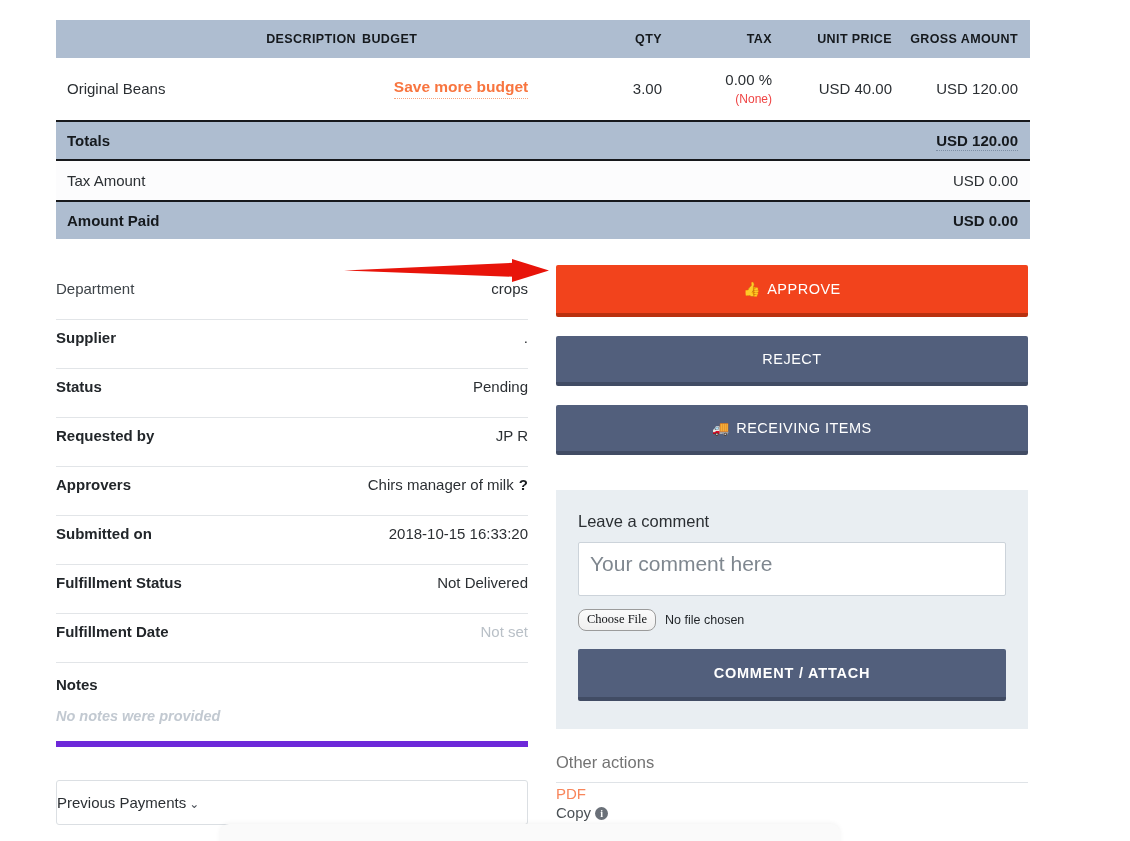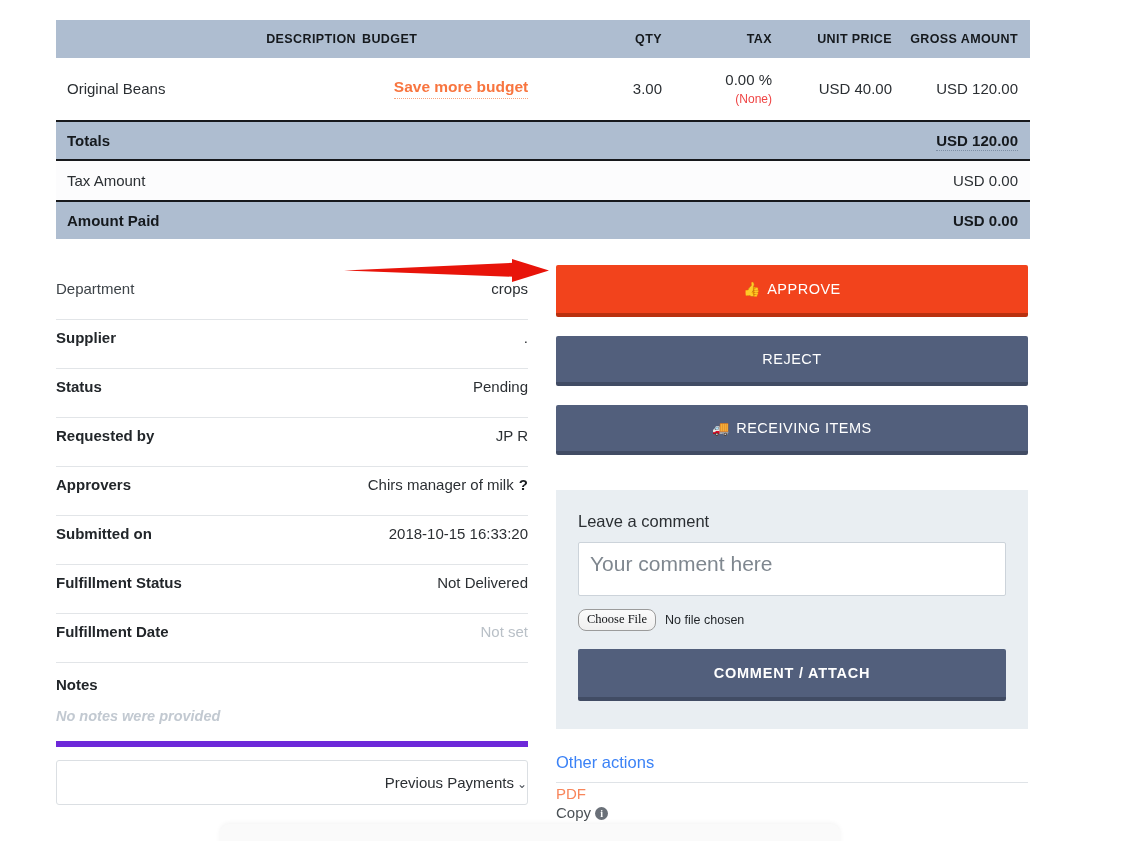--- a/index.html
+++ b/index.html
@@ -141,28 +141,28 @@
   .notes-title { font-size: 15px; font-weight: bold; color: #22262a; }
   .notes-empty {
     margin-top: 15px;
     font-size: 14.5px;
     font-style: italic;
     font-weight: bold;
     color: #c2c9d1;
   }
 
   .prev-pay-btn {
-    margin-top: 13px;
+    margin-top: 33px;
     width: 100%;
     box-sizing: border-box;
     border: 1px solid #dbdfe3;
     background: #ffffff;
     border-radius: 3px;
     padding: 13px 0;
-    text-align: right;
+    text-align: left;
     font-size: 15px;
     color: #2b2f33;
     font-family: "Liberation Sans", sans-serif;
     cursor: pointer;
   }
   .caret { font-size: 12px; color: #4a5058; margin-left: 3px; }
 
   
   .action-col {
     position: absolute;
@@ -256,21 +256,21 @@
 
   
   .other-actions {
     position: absolute;
     left: 556px;
     top: 753px;
     width: 472px;
   }
   .oa-title {
     font-size: 16.5px;
-    color: #3b82f6;
+    color: #737373;
     padding-bottom: 10px;
     border-bottom: 1px solid #dfe3e7;
   }
   .oa-link {
     display: block;
     margin-top: 2px;
     font-size: 15px;
     color: #f8855a;
     text-decoration: none;
     cursor: pointer;

